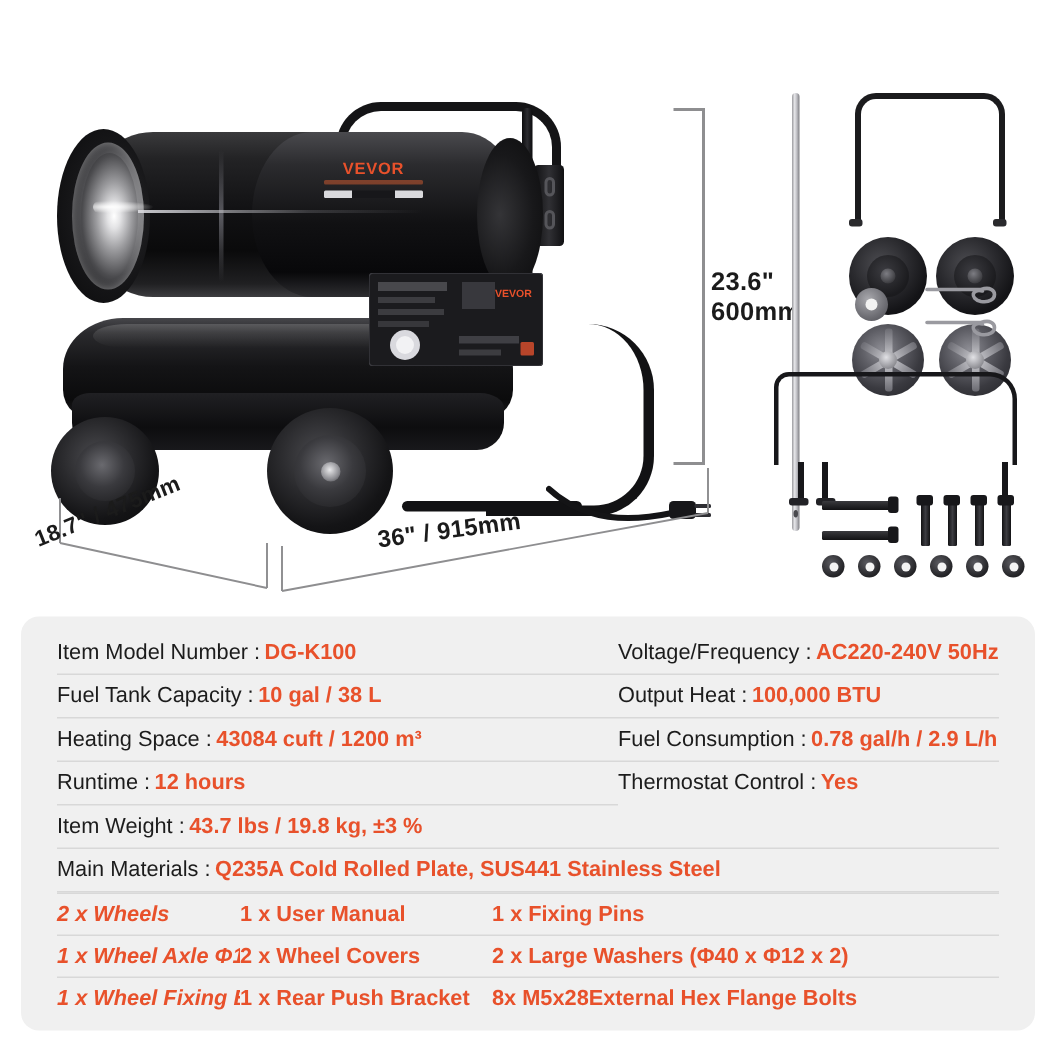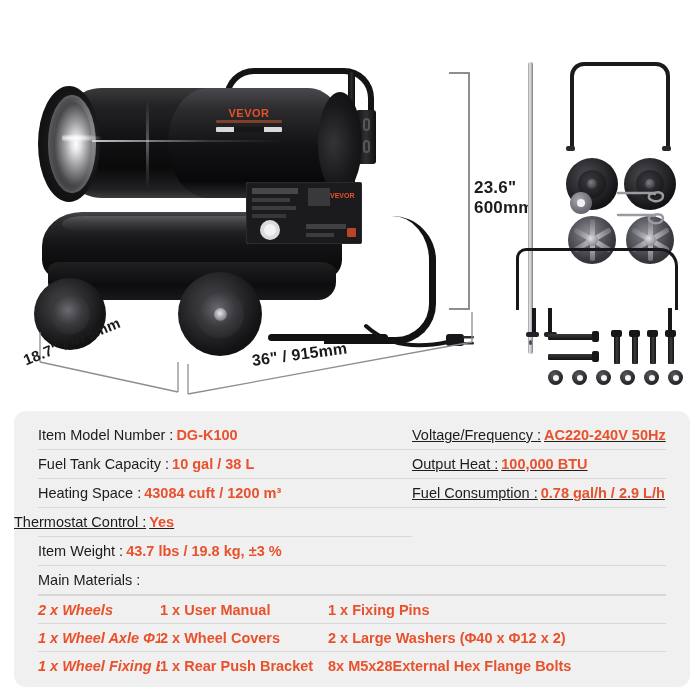--- a/index.html
+++ b/index.html
@@ -208,21 +208,21 @@
     position:absolute; left:14px; top:411px; width:676px; height:276px;
     background:#f0f0f0; border-radius:12px; padding:10px 0 10px 0;
   }
   .spec-grid { position:relative; width:100%; }
   .srow { display:flex; height:28px; align-items:flex-start; }
   .scell {
     position:relative; height:28px; display:flex; align-items:center;
     font-size:14.5px; color:#1e1e1e; white-space:nowrap; overflow:hidden;
   }
   .scell.left  { width:398px; padding-left:24px; }
-  .scell.right { flex:1; padding-left:0px;text-decoration:underline; }
+  .scell.right { flex:1; padding-left:0px; }
   .scell.full  { width:100%; padding-left:24px; }
   .slabel { color:#1c1c1c; font-weight:400; }
   .sval { color:#e8512b; font-weight:700; margin-left:3px; }
   .rule { height:1px; background:#d8d8d8; margin:0 24px; }
   .rule.half-l { margin:0 0 0 24px; width:374px; }
 
   .prow { display:flex; height:27px; align-items:center; }
   .pcell {
     height:27px; display:flex; align-items:center;
     font-size:14.5px; font-weight:700; color:#e8512b; white-space:nowrap; overflow:hidden;
@@ -445,38 +445,43 @@
           <span class="sval">43084 cuft / 1200 m³</span>
         </div>
         <div class="scell right">
           <span class="slabel">Fuel Consumption :</span>
           <span class="sval">0.78 gal/h / 2.9 L/h</span>
         </div>
       </div>
       <div class="rule"></div>
 
       <div class="srow">
+        <div class="scell left">
+          <span class="slabel">Runtime :</span>
+          <span class="sval">12 hours</span>
+        </div>
         <div class="scell right">
           <span class="slabel">Thermostat Control :</span>
           <span class="sval">Yes</span>
         </div>
       </div>
       <div class="rule half-l"></div>
 
       <div class="srow">
         <div class="scell full">
           <span class="slabel">Item Weight :</span>
           <span class="sval">43.7 lbs / 19.8 kg,  ±3 %</span>
         </div>
       </div>
       <div class="rule"></div>
 
       <div class="srow">
         <div class="scell full">
           <span class="slabel">Main Materials :</span>
+          <span class="sval">Q235A Cold Rolled Plate, SUS441 Stainless Steel</span>
         </div>
       </div>
       <div class="rule"></div>
 
       <div class="rule"></div>
 
       <div class="prow">
         <div class="pcell pc1">2 x Wheels</div>
         <div class="pcell pc2">1 x User Manual</div>
         <div class="pcell pc3">1 x Fixing Pins</div>

